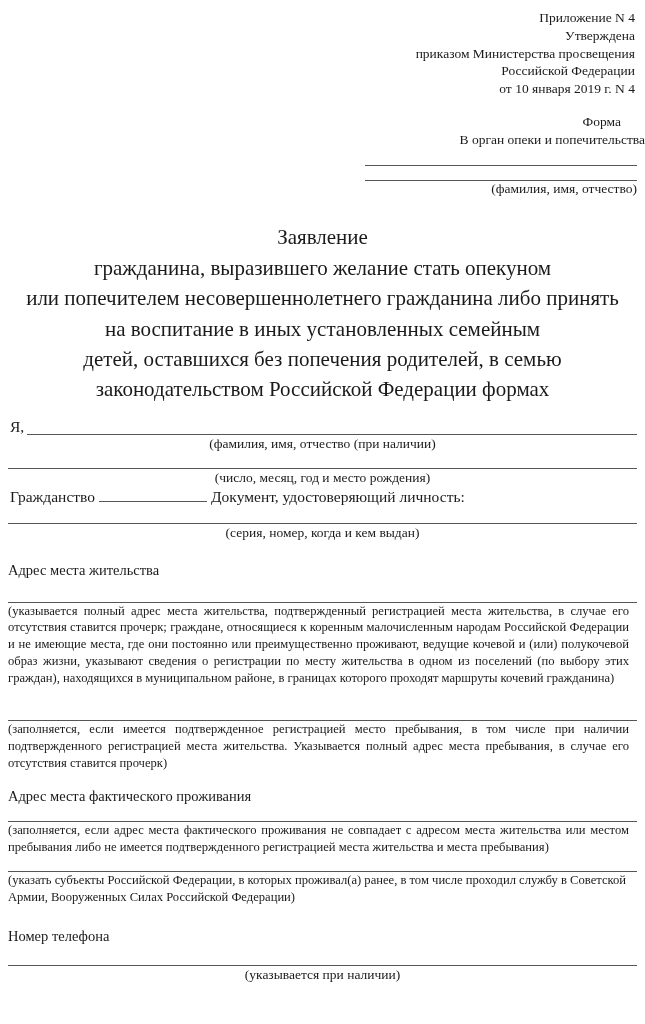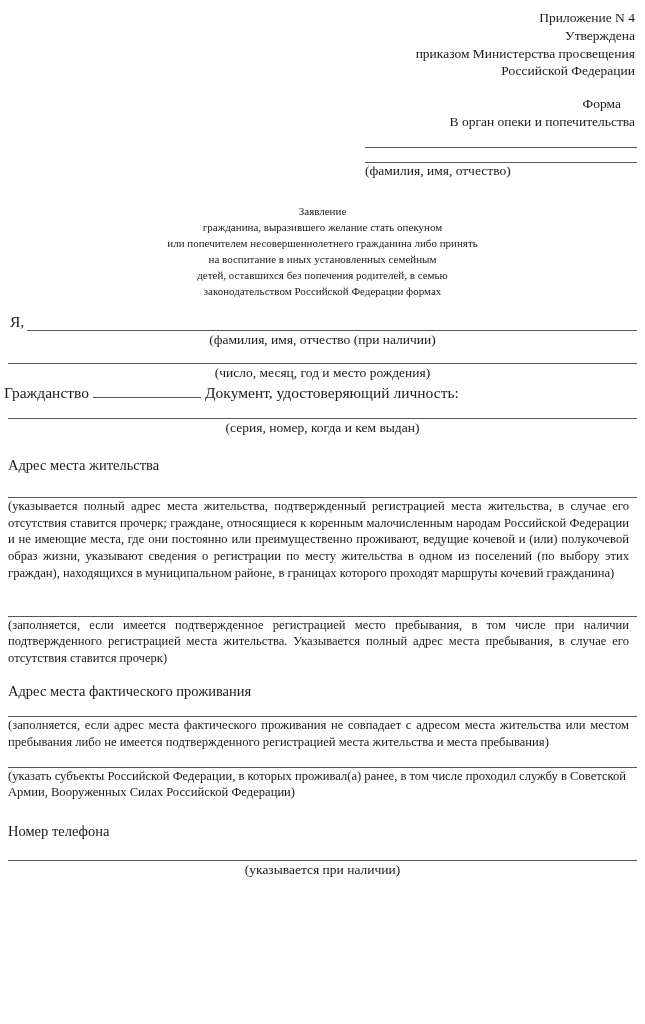--- a/index.html
+++ b/index.html
@@ -57,41 +57,40 @@
     text-align: right;
     font-size: 13.5px;
     line-height: 1.32;
     padding-right: 24px;
     padding-top: 15px;
   }
   .organ-line {
     text-align: right;
     font-size: 13.5px;
     line-height: 1.32;
-    padding-right: 10px;
   }
 
   .short-rule {
     margin-left: 365px;
     margin-right: 8px;
     border-top: 1px solid #555;
     height: 0;
   }
   .caption-right {
     margin-left: 365px;
     margin-right: 8px;
-    text-align: left;
+    text-align: right;
     font-size: 13.5px;
     line-height: 1.15;
   }
 
   
   .title-block {
     text-align: center;
-    font-size: 11px;
+    font-size: 21px;
     line-height: 1.45;
     padding: 0 14px;
   }
   .title-block .t-main { }
 
   
   .ya-row {
     display: flex;
     align-items: flex-end;
     padding-left: 10px;
@@ -105,21 +104,21 @@
   }
   .ya-fill {
     flex: 1 1 auto;
     border-bottom: 1px solid #555;
     height: 15px;
     margin-left: 3px;
   }
 
   
   .citz-row {
-    padding-left: 4px;
+    padding-left: 10px;
     font-size: 15.5px;
     line-height: 1.25;
     white-space: nowrap;
   }
   .citz-blank {
     display: inline-block;
     width: 108px;
     border-bottom: 1px solid #555;
     height: 13px;
     margin: 0 4px;
@@ -156,20 +155,21 @@
 </head>
 <body>
 
 <div class="page">
 
   <div class="header-block">
     <div>Приложение N 4</div>
     <div>Утверждена</div>
     <div>приказом Министерства просвещения</div>
     <div>Российской Федерации</div>
+    <div>от 10 января 2019 г. N 4</div>
   </div>
 
   <div class="form-word">Форма</div>
   <div class="organ-line">В орган опеки и попечительства</div>
 
   <div class="sp16"></div>
   <div class="short-rule"></div>
   <div class="sp14"></div>
   <div class="short-rule"></div>
   <div class="caption-right">(фамилия, имя, отчество)</div>

